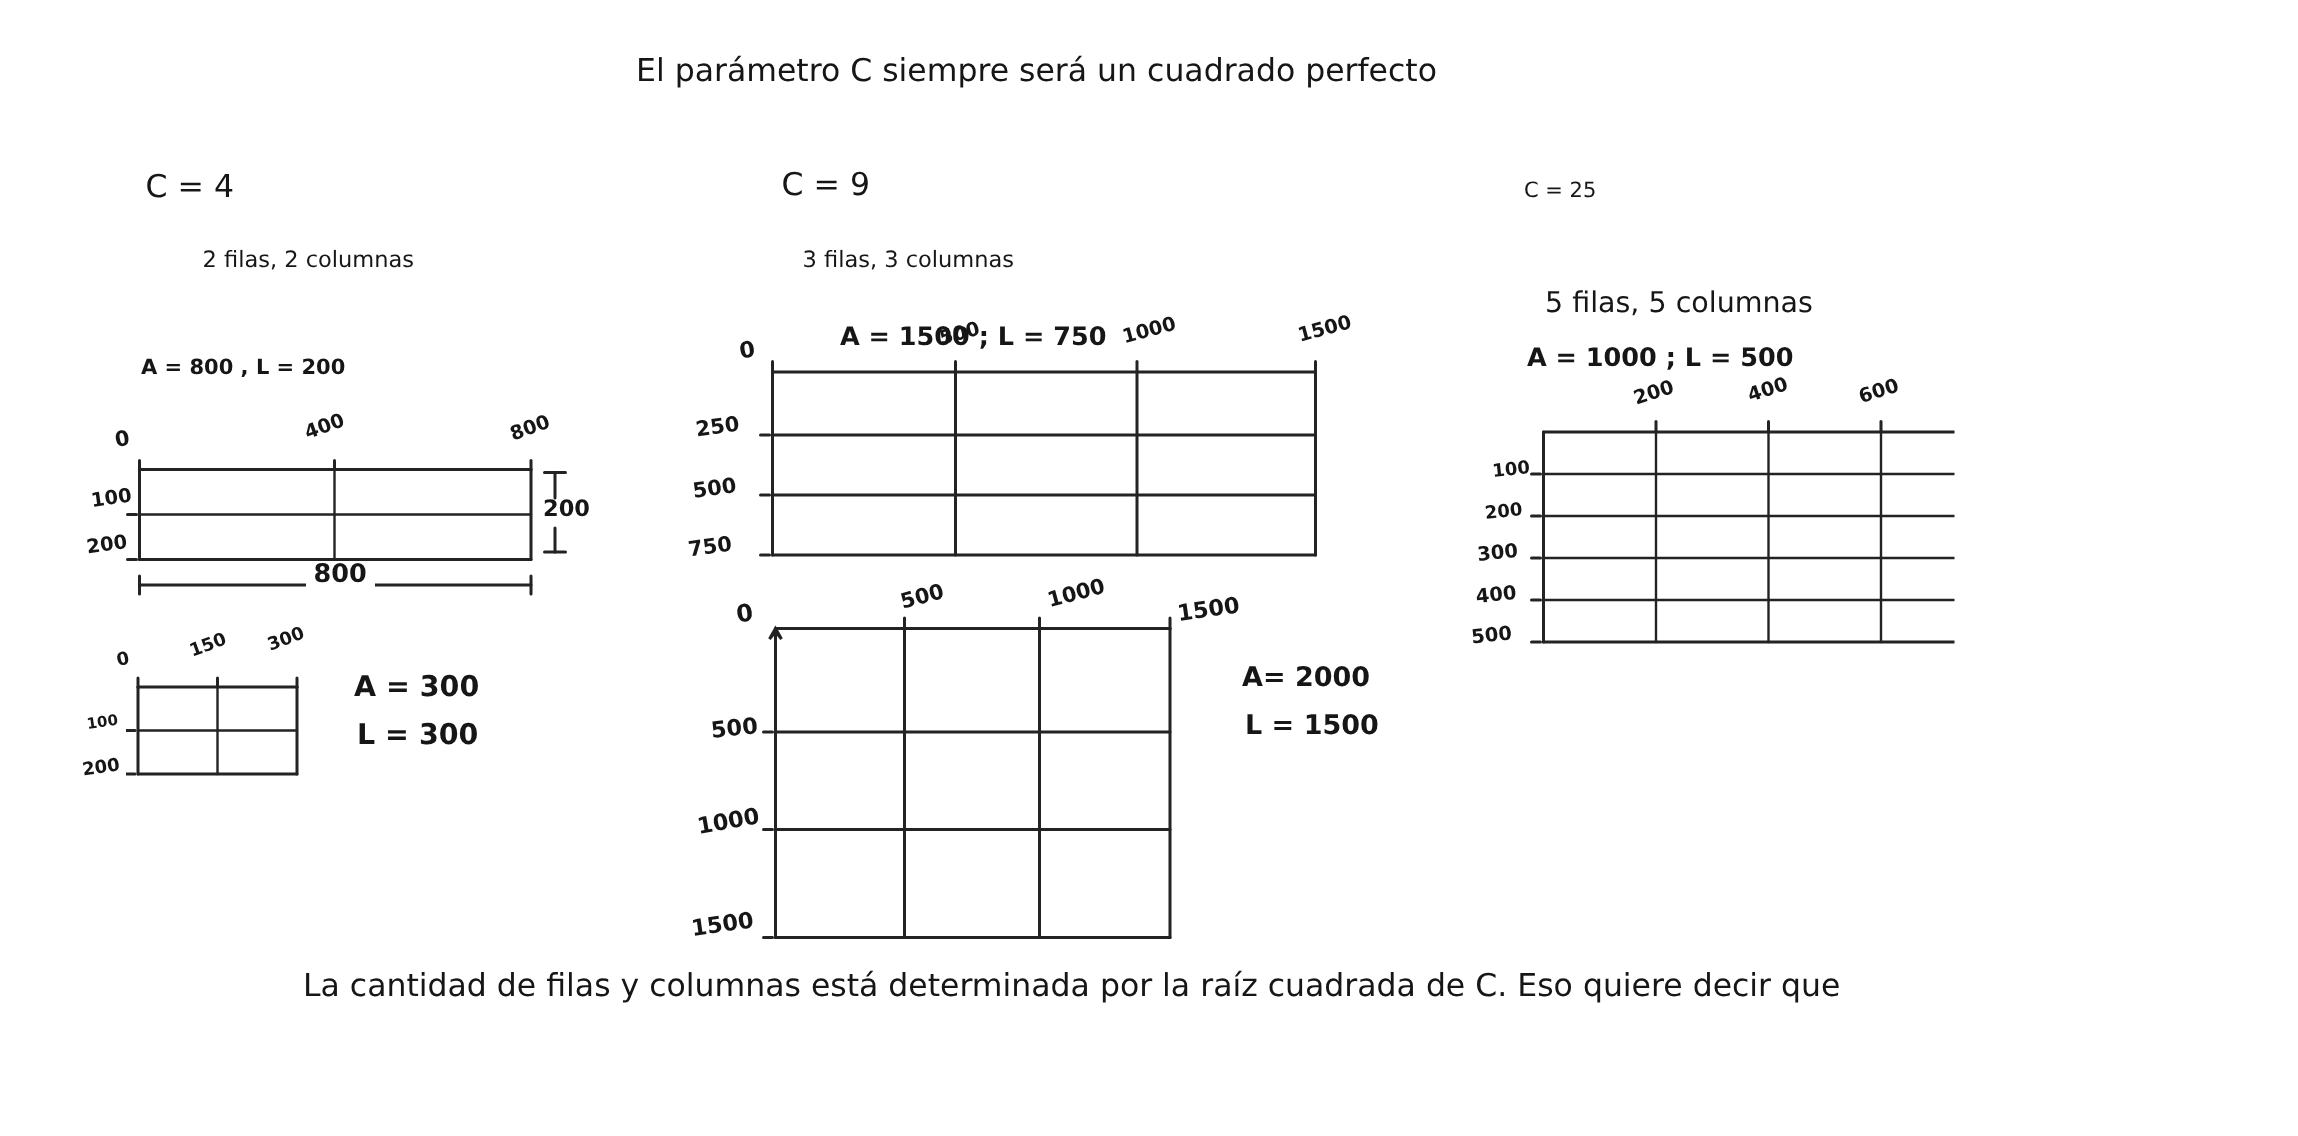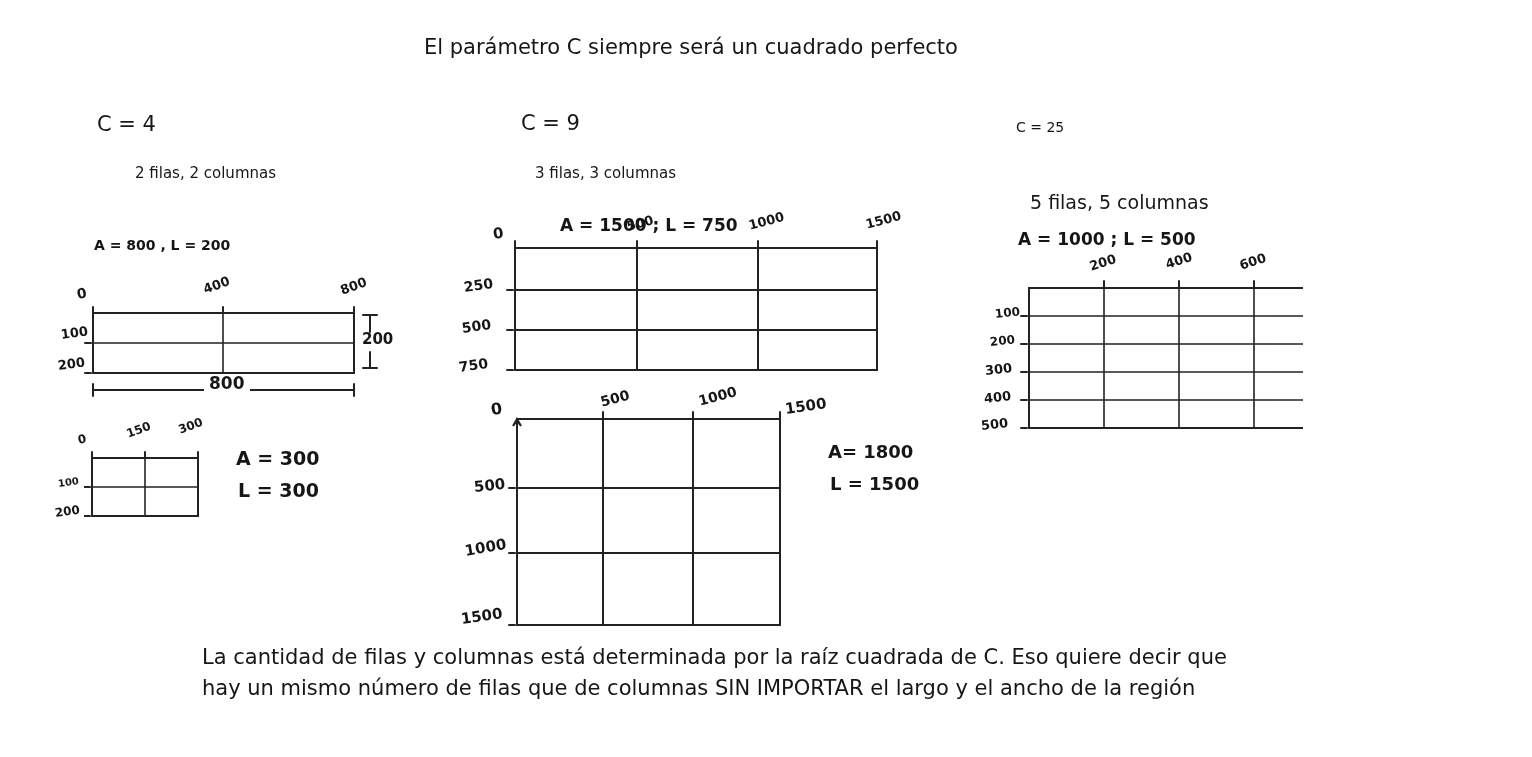--- a/index.html
+++ b/index.html
@@ -136,21 +136,21 @@
     <line x1="3" y1="215" x2="9" y2="215"></line>
   </svg>
 
   <div class="lbl b" style="left:491px;top:401px;font-size:16px;transform:rotate(-8deg);">0</div>
   <div class="lbl b" style="left:601px;top:395px;font-size:14px;transform:rotate(-15deg);">500</div>
   <div class="lbl b" style="left:699px;top:394px;font-size:14px;transform:rotate(-15deg);">1000</div>
   <div class="lbl b" style="left:785px;top:401px;font-size:15px;transform:rotate(-8deg);">1500</div>
   <div class="lbl b" style="left:474px;top:479px;font-size:15px;transform:rotate(-6deg);">500</div>
   <div class="lbl b" style="left:465px;top:543px;font-size:15px;transform:rotate(-10deg);">1000</div>
   <div class="lbl b" style="left:461px;top:611px;font-size:15px;transform:rotate(-8deg);">1500</div>
-  <div class="lbl b" style="left:828px;top:442px;font-size:18px;">A= 1800</div>
+  <div class="lbl b" style="left:828px;top:442px;font-size:18px;">A= 2000</div>
   <div class="lbl b" style="left:830px;top:474px;font-size:18px;">L = 1500</div>
 
   <div class="lbl" style="left:1016px;top:120px;font-size:14px;">C = 25</div>
   <div class="lbl" style="left:1030px;top:176px;font-size:19px;margin-top:16px;">5 filas, 5 columnas</div>
   <div class="lbl b" style="left:1018px;top:230px;font-size:17px;">A = 1000 ;   L = 500</div>
 
   <svg class="gridsvg" style="left:1020px;top:280px;" width="396" height="154" viewBox="0 0 396 154">
     <line x1="9" y1="8" x2="383" y2="8"></line>
     <line x1="9" y1="36" x2="383" y2="36" class="thin"></line>
     <line x1="9" y1="64" x2="383" y2="64" class="thin"></line>
@@ -180,15 +180,14 @@
   <div class="lbl b" style="left:1240px;top:259px;font-size:13px;transform:rotate(-18deg);">600</div>
   <div class="lbl b" style="left:1313px;top:257px;font-size:13px;transform:rotate(-18deg);">800</div>
   <div class="lbl b" style="left:1406px;top:266px;font-size:13px;transform:rotate(-14deg);">1000</div>
   <div class="lbl b" style="left:995px;top:308px;font-size:12px;transform:rotate(-6deg);">100</div>
   <div class="lbl b" style="left:990px;top:336px;font-size:12px;transform:rotate(-6deg);">200</div>
   <div class="lbl b" style="left:985px;top:364px;font-size:13px;transform:rotate(-6deg);">300</div>
   <div class="lbl b" style="left:984px;top:392px;font-size:13px;transform:rotate(-6deg);">400</div>
   <div class="lbl b" style="left:981px;top:419px;font-size:13px;transform:rotate(-6deg);">500</div>
 
   <div class="lbl" style="left:202px;top:646px;font-size:21px;">La cantidad de filas y columnas está determinada por la raíz cuadrada de C. Eso quiere decir que</div>
-  <div class="lbl" style="left:202px;top:677px;font-size:21px;">hay un mismo número de filas que de columnas SIN IMPORTAR el largo y el ancho de la región</div>
 
 </div>
 
 </body></html>

